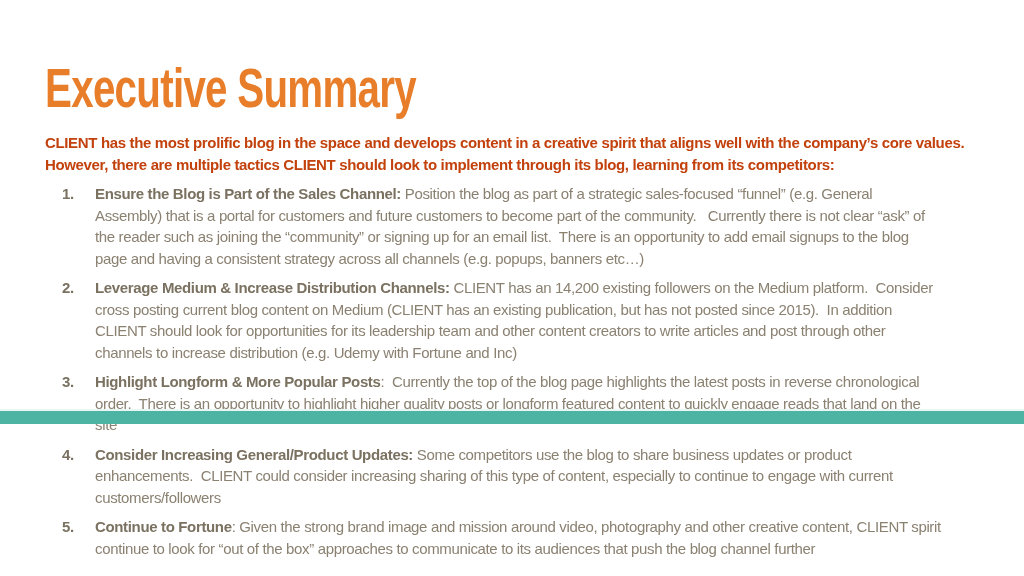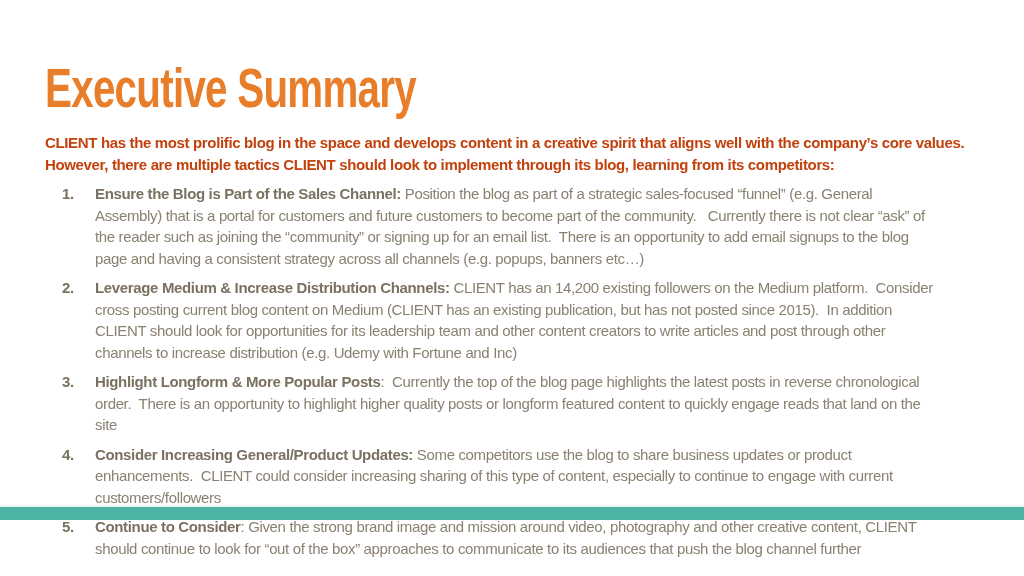--- a/index.html
+++ b/index.html
@@ -1,21 +1,21 @@
 <!DOCTYPE html>
 <html><head>
 <meta charset="utf-8">
 <style>
   html, body { margin: 0; padding: 0; background: #ffffff; }
   body {
     width: 1024px; height: 576px; overflow: hidden;
     font-family: "Liberation Sans", sans-serif;
   }
   .slide {
-    position: relative; width: 1024px; height: 520px; background: #ffffff;
+    position: relative; width: 1024px; height: 424px; background: #ffffff;
   }
   .slide-title {
     margin: 0; position: absolute; left: 45px; top: 58px;
     font-size: 56px; line-height: 60px; font-weight: bold;
     color: #E87D2A; white-space: nowrap;
     transform: scaleX(0.72); transform-origin: left center;
     letter-spacing: -1px;
   }
   .content {
     position: absolute; left: 45px; top: 132px; width: 937px;
@@ -73,21 +73,21 @@
         <span class="rec-body"><span class="rec-bold">Highlight Longform &amp; More Popular Posts</span><span>:  Currently the top of the blog page highlights the latest posts in reverse chronological order.  There is an opportunity to highlight higher quality posts or longform featured content to quickly engage reads that land on the site</span></span>
       </div>
 
       <div class="rec-item">
         <span class="rec-num">4.</span>
         <span class="rec-body"><span class="rec-bold">Consider Increasing General/Product Updates:</span><span> Some competitors use the blog to share business updates or product enhancements.  CLIENT could consider increasing sharing of this type of content, especially to continue to engage with current customers/followers</span></span>
       </div>
 
       <div class="rec-item">
         <span class="rec-num">5.</span>
-        <span class="rec-body"><span class="rec-bold">Continue to Consider</span><span>: Given the strong brand image and mission around video, photography and other creative content, CLIENT should continue to look for “out of the box” approaches to communicate to its audiences that push the blog channel further</span></span>
+        <span class="rec-body"><span class="rec-bold">Continue to Fortune</span><span>: Given the strong brand image and mission around video, photography and other creative content, CLIENT spirit continue to look for “out of the box” approaches to communicate to its audiences that push the blog channel further</span></span>
       </div>
 
     </div>
   </div>
 
   <div class="footer-bar"></div>
 
 </div>
 
 </body></html>

